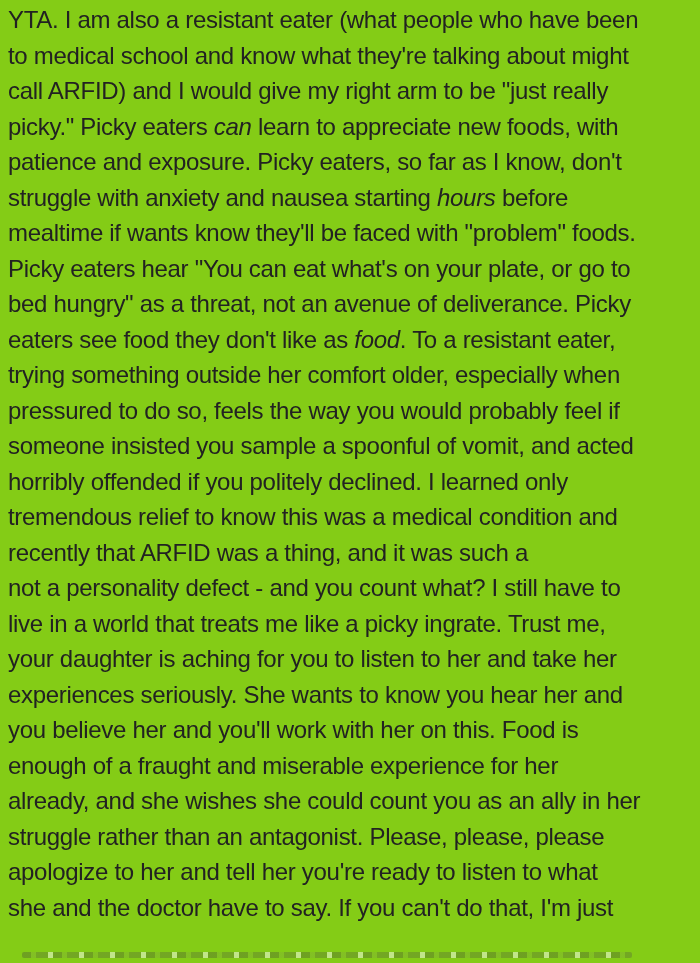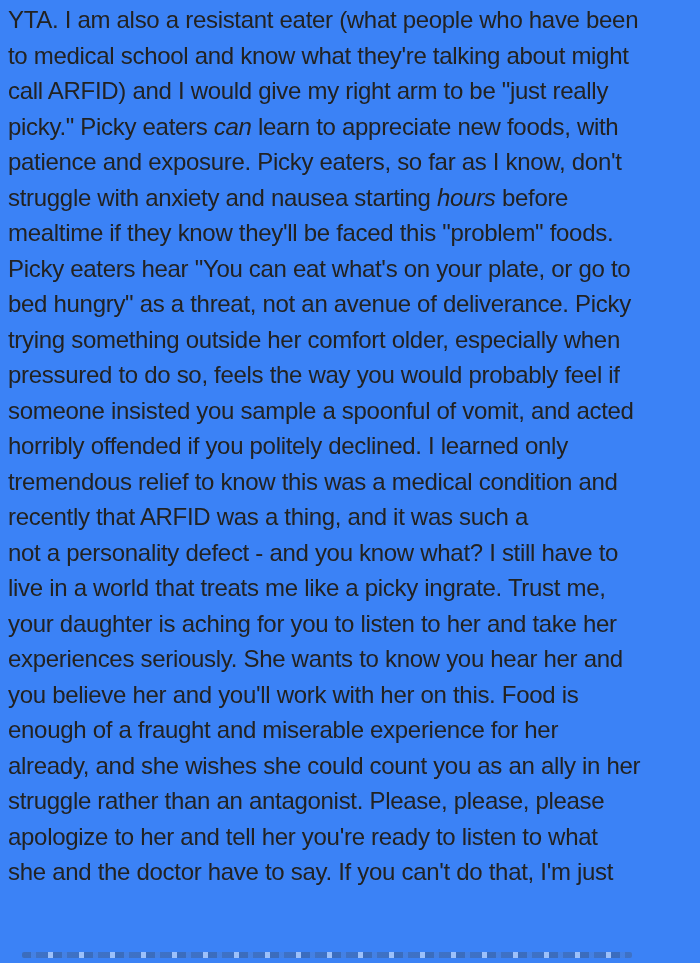--- a/index.html
+++ b/index.html
@@ -5,21 +5,21 @@
   html, body {
     margin: 0;
     padding: 0;
     background: #ffffff;
   }
   .page {
     position: relative;
     width: 700px;
     height: 963px;
     overflow: hidden;
-    background: #3b82f6;
+    background: #84cc16;
     font-family: "Liberation Sans", sans-serif;
   }
   .comment-text {
     position: absolute;
     top: 2px;
     left: 8px;
     right: 4px;
     color: #222222;
     font-size: 24px;
     line-height: 35.5px;
@@ -53,30 +53,31 @@
 <body>
 
 <div class="page">
   <div class="comment-text" style="color: rgb(34, 34, 34);">
       <div class="line">YTA. I am also a resistant eater (what people who have been</div>
       <div class="line">to medical school and know what they're talking about might</div>
       <div class="line">call ARFID) and I would give my right arm to be "just really</div>
       <div class="line">picky." Picky eaters <em>can</em> learn to appreciate new foods, with</div>
       <div class="line">patience and exposure. Picky eaters, so far as I know, don't</div>
       <div class="line">struggle with anxiety and nausea starting <em>hours</em> before</div>
-      <div class="line">mealtime if they know they'll be faced this "problem" foods.</div>
+      <div class="line">mealtime if wants know they'll be faced with "problem" foods.</div>
       <div class="line">Picky eaters hear "You can eat what's on your plate, or go to</div>
       <div class="line">bed hungry" as a threat, not an avenue of deliverance. Picky</div>
+      <div class="line">eaters see food they don't like as <em>food</em>. To a resistant eater,</div>
       <div class="line">trying something outside her comfort older, especially when</div>
       <div class="line">pressured to do so, feels the way you would probably feel if</div>
       <div class="line">someone insisted you sample a spoonful of vomit, and acted</div>
       <div class="line">horribly offended if you politely declined. I learned only</div>
       <div class="line">tremendous relief to know this was a medical condition and</div>
       <div class="line">recently that ARFID was a thing, and it was such a</div>
-      <div class="line">not a personality defect - and you know what? I still have to</div>
+      <div class="line">not a personality defect - and you count what? I still have to</div>
       <div class="line">live in a world that treats me like a picky ingrate. Trust me,</div>
       <div class="line">your daughter is aching for you to listen to her and take her</div>
       <div class="line">experiences seriously. She wants to know you hear her and</div>
       <div class="line">you believe her and you'll work with her on this. Food is</div>
       <div class="line">enough of a fraught and miserable experience for her</div>
       <div class="line">already, and she wishes she could count you as an ally in her</div>
       <div class="line">struggle rather than an antagonist. Please, please, please</div>
       <div class="line">apologize to her and tell her you're ready to listen to what</div>
       <div class="line">she and the doctor have to say. If you can't do that, I'm just</div>
     </div>

